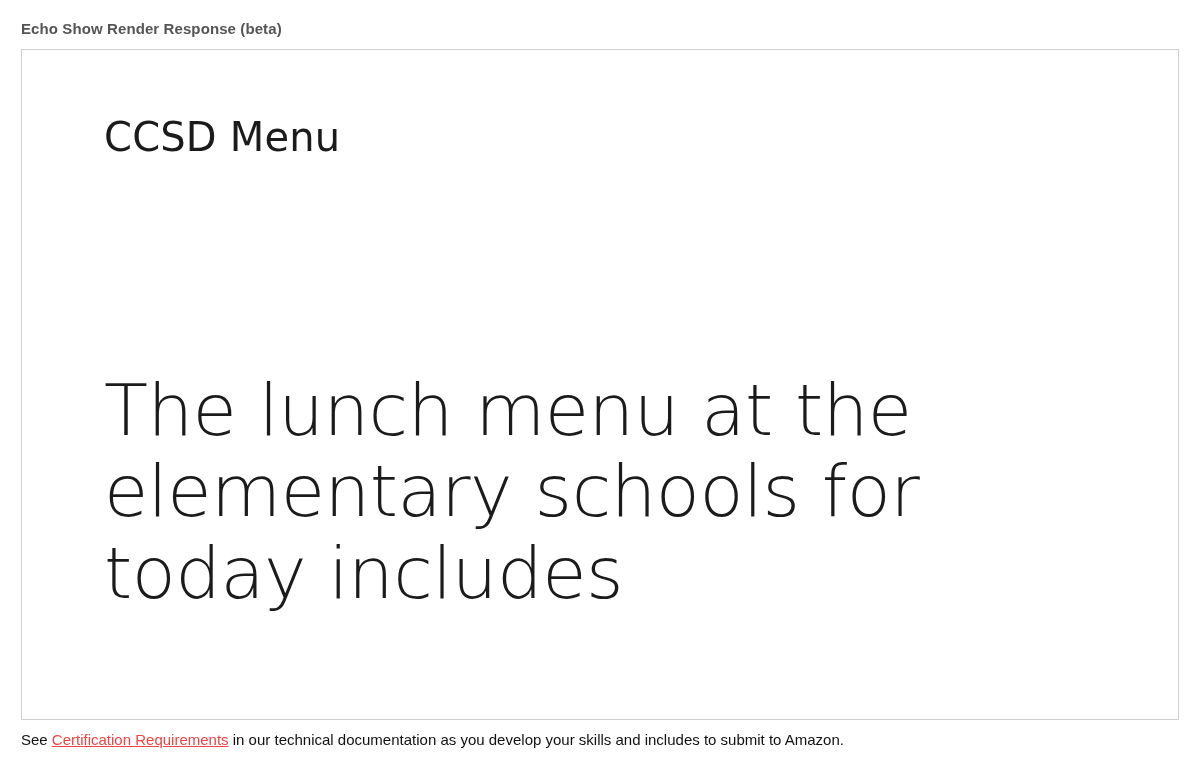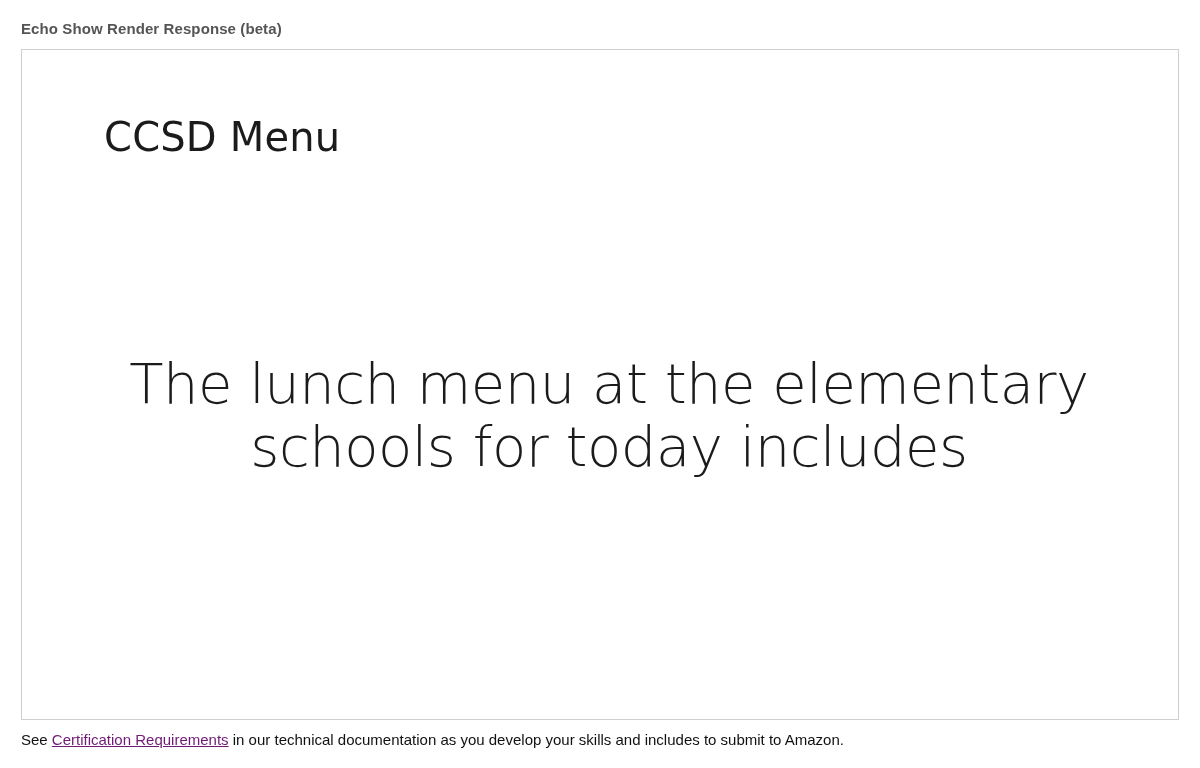--- a/index.html
+++ b/index.html
@@ -57,40 +57,39 @@
     font-size: 40px;
     font-weight: 400;
     color: #1b1b1b;
     letter-spacing: 0.2px;
     white-space: nowrap;
     margin-top: 24px;
   }
   .primary-text {
     position: absolute;
     left: 82px;
-    top: 302px;
+    top: 320px;
     width: 1010px;
     font-family: "DejaVu Sans", sans-serif;
-    font-size: 56px;
+    font-size: 72px;
     font-weight: 300;
     line-height: 1.13;
     color: #1b1b1b;
     letter-spacing: -0.5px;
-    text-align: center;
   }
   .footer-note {
     position: absolute;
     left: 21px;
     top: 731px;
     font-size: 15px;
     color: #111111;
     white-space: nowrap;
   }
   .footer-note a {
-    color: #701a75;
+    color: #ef4444;
     text-decoration: underline;
     cursor: pointer;
   }
 </style>
 </head>
 <body>
 
 <div class="page">
 
   <div class="panel-title">Echo Show Render Response (beta)</div>

